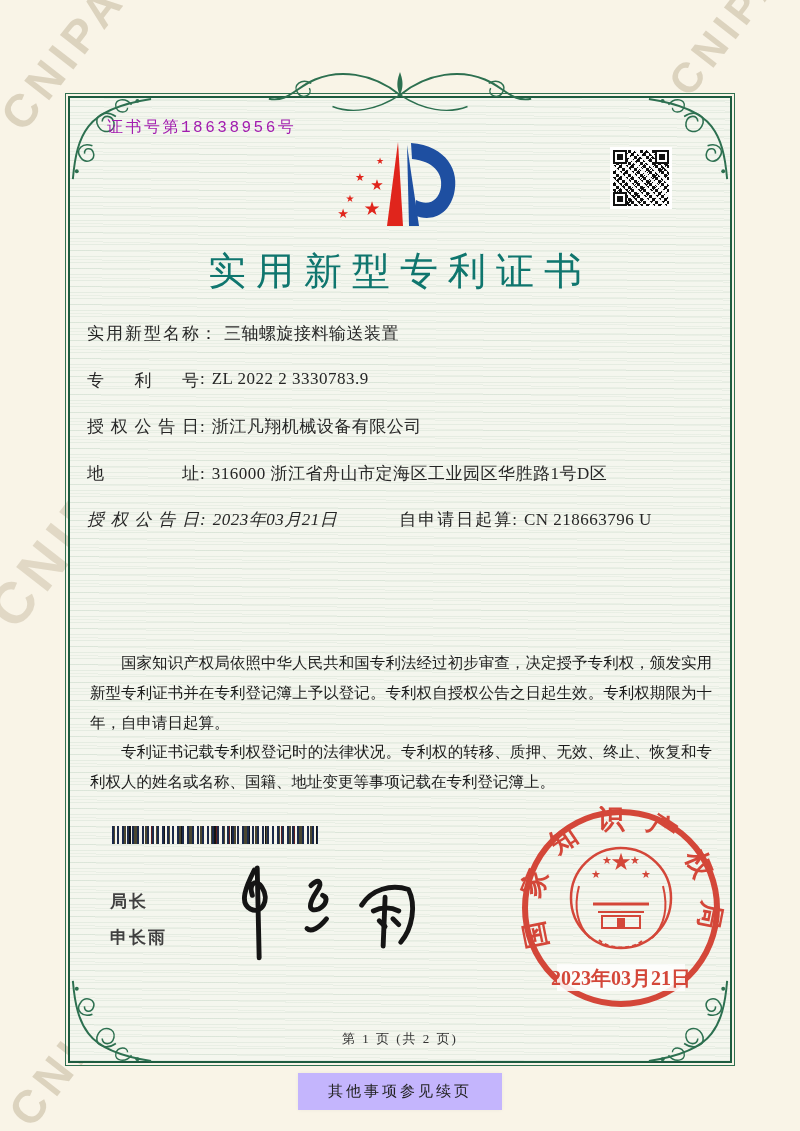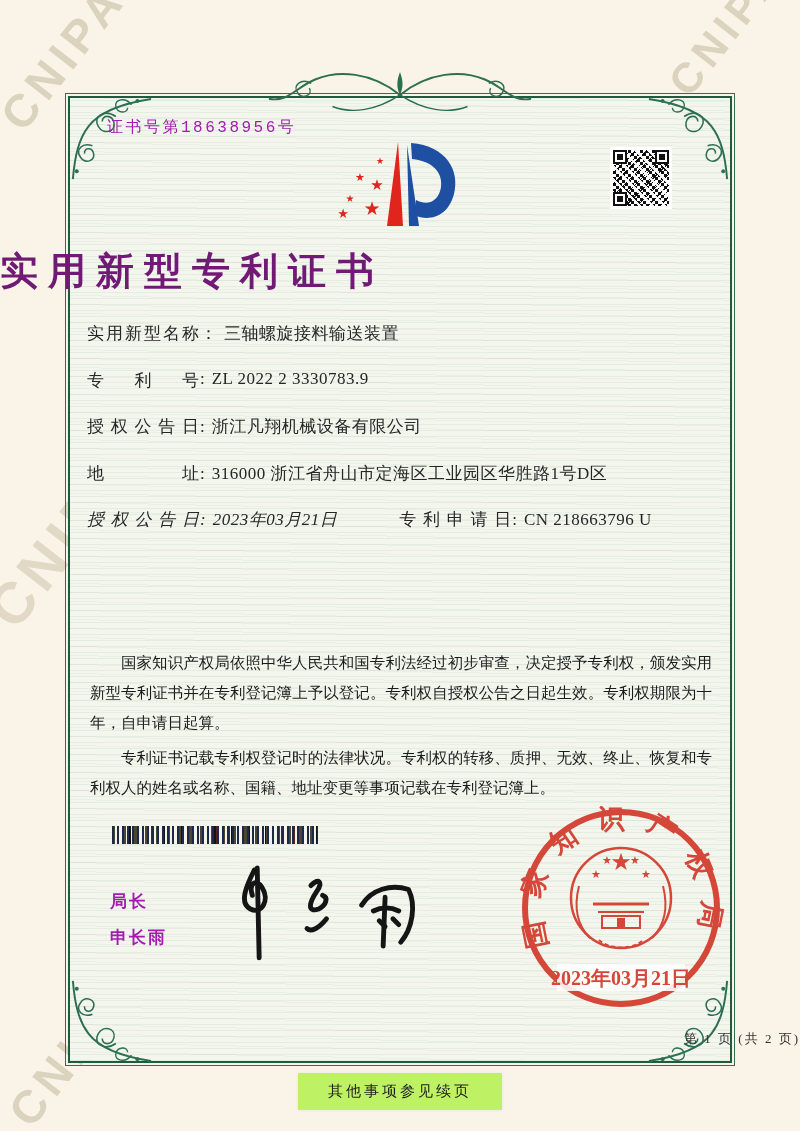--- a/index.html
+++ b/index.html
@@ -52,53 +52,53 @@
       conic-gradient(#111 0 90deg,#fff 90deg 180deg,#111 180deg 270deg,#fff 270deg);
     background-size:auto,auto,6px 6px;
   }
   .finder{position:absolute;width:14px;height:14px;border:2px solid #111;background:#fff;box-sizing:border-box;}
   .finder::after{content:"";position:absolute;left:2px;top:2px;width:6px;height:6px;background:#111;}
   .f-tl{left:3px;top:3px;}
   .f-tr{right:3px;top:3px;}
   .f-bl{left:3px;bottom:3px;}
   
   .doc-title{
-    position:absolute;z-index:4;left:0;top:246px;width:100%;text-align:left;
-    font-size:38px;font-weight:700;letter-spacing:10px;color:#701a75;
+    position:absolute;z-index:4;left:0;top:246px;width:100%;text-align:center;
+    font-size:38px;font-weight:400;letter-spacing:10px;color:#0f766e;
   }
   .fields{position:absolute;z-index:4;left:87px;top:322px;width:622px;font-size:17px;color:#262626;}
   .frow{height:46.6px;}
   .flabel{display:inline-block;width:112px;text-align:justify;text-align-last:justify;vertical-align:top;}
   .fcolon{display:inline-block;margin:0 7px 0 1px;}
   .fvalue{letter-spacing:.5px;}
   .grant-left{display:inline-block;width:308px;font-style:italic;}
   
   .body-text{
     position:absolute;z-index:4;left:90px;top:648px;width:622px;
     font-size:15.5px;line-height:1.92;text-align:justify;color:#1b1b1b;
   }
-  .body-text p{margin:0 0 6px 0;text-indent:2em;}
+  .body-text p{margin:0 0 0 0;text-indent:2em;}
   
   .barcode{
     position:absolute;z-index:4;left:112px;top:826px;width:206px;height:18px;
     background:
       repeating-linear-gradient(90deg,#1b2a4a 0 2px,transparent 2px 5px),
       repeating-linear-gradient(90deg,#4a4630 0 3px,transparent 3px 11px),
       repeating-linear-gradient(90deg,#141414 0 2px,transparent 2px 17px),
       repeating-linear-gradient(90deg,#5e1f1f 0 1px,transparent 1px 13px),
       #f6f4ea;
   }
-  .signer{position:absolute;z-index:4;left:110px;top:890px;font-family:"Liberation Sans","DejaVu Sans",sans-serif;font-weight:600;font-size:17px;color:#a21caf;}
+  .signer{position:absolute;z-index:4;left:110px;top:890px;font-family:"Liberation Sans","DejaVu Sans",sans-serif;font-weight:600;font-size:17px;color:#404040;}
   .signer div{margin-bottom:13px;letter-spacing:2px;}
   .signature{position:absolute;z-index:5;left:225px;top:856px;width:205px;height:108px;}
   .seal{position:absolute;z-index:6;left:514px;top:806px;width:214px;height:204px;opacity:.93;}
-  .page-info{position:absolute;z-index:4;left:0;top:1030px;width:100%;text-align:right;font-size:13px;letter-spacing:2px;color:#333;font-family:Liberation Serif, serif;}
+  .page-info{position:absolute;z-index:4;left:0;top:1030px;width:100%;text-align:center;font-size:13px;letter-spacing:2px;color:#333;font-family:Liberation Serif, serif;}
   .footer-note{
     position:absolute;z-index:4;left:50%;top:1073px;transform:translateX(-50%);
-    background:#bef264;padding:9px 30px;font-size:15px;letter-spacing:3px;color:#222;
+    background:#c4b5fd;padding:9px 30px;font-size:15px;letter-spacing:3px;color:#222;
     box-shadow:0 0 4px rgba(0,0,0,.05);
   }
 </style>
 </head>
 <body>
 
 <div class="page">
 
   <div class="wm wm1">CNIPA</div>
   <div class="wm wm2">CNIPA</div>
@@ -189,21 +189,21 @@
       <span class="flabel">授权公告日</span><span class="fcolon">:</span><span class="fvalue">浙江凡翔机械设备有限公司</span>
     </div>
     <div class="frow">
       <span class="flabel">地址</span><span class="fcolon">:</span><span class="fvalue">316000 浙江省舟山市定海区工业园区华胜路1号D区</span>
     </div>
     <div class="frow">
       <span class="grant-left">
         <span class="flabel">授权公告日</span><span class="fcolon">:</span><span class="fvalue">2023年03月21日</span>
       </span>
       <span>
-        <span class="flabel">专利申请日</span><span class="fcolon">:</span><span class="fvalue">CN 218663796 U</span>
+        <span class="flabel">自申请日起算</span><span class="fcolon">:</span><span class="fvalue">CN 218663796 U</span>
       </span>
     </div>
   </div>
 
   <div class="body-text">
     <p>国家知识产权局依照中华人民共和国专利法经过初步审查，决定授予专利权，颁发实用新型专利证书并在专利登记簿上予以登记。专利权自授权公告之日起生效。专利权期限为十年，自申请日起算。</p>
     <p>专利证书记载专利权登记时的法律状况。专利权的转移、质押、无效、终止、恢复和专利权人的姓名或名称、国籍、地址变更等事项记载在专利登记簿上。</p>
   </div>
 
   <div class="barcode"></div>

